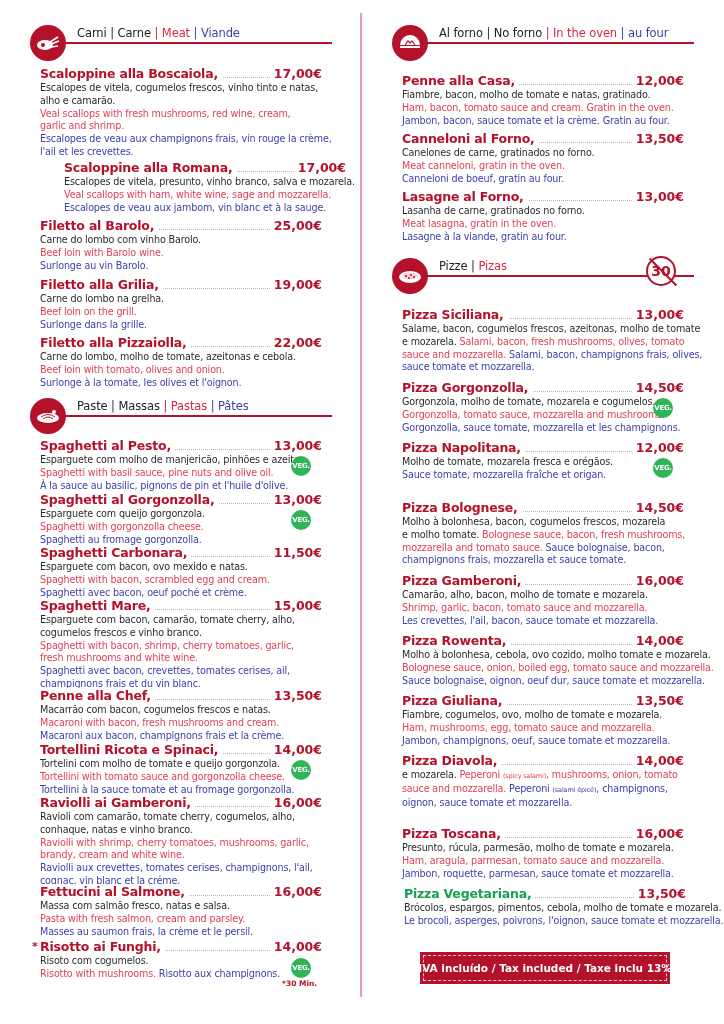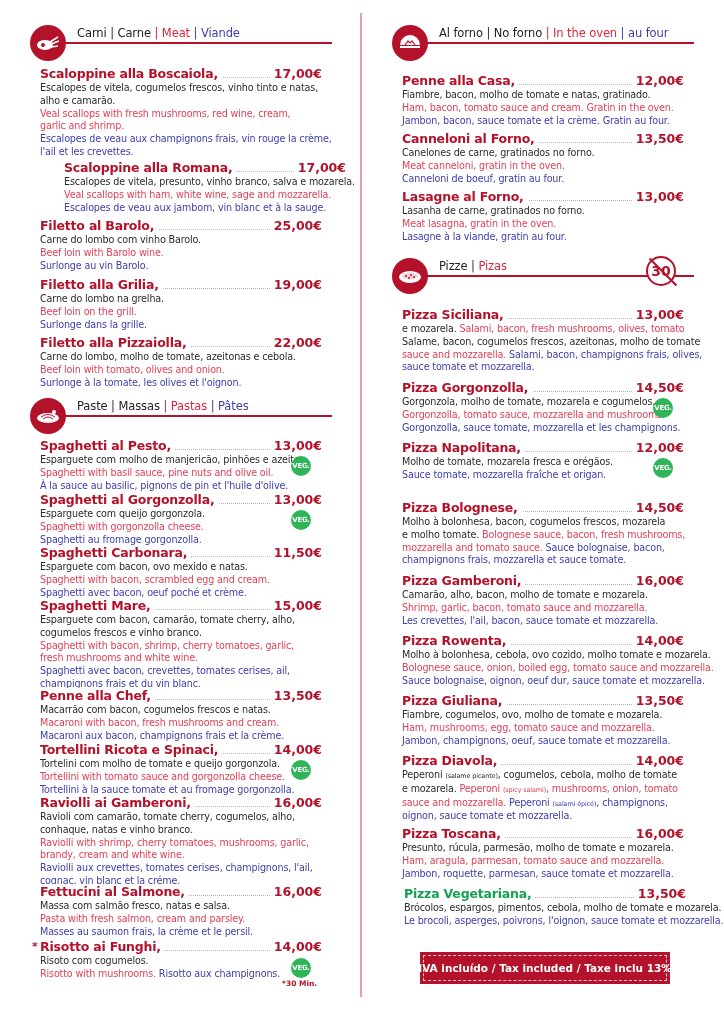--- a/index.html
+++ b/index.html
@@ -318,22 +318,22 @@
     </div>
     <div class="no30">30</div>
   </div>
 
   <div class="item" style="top:307px;">
     <div class="row">
         <div class="dots"></div>
         <span class="name">Pizza Siciliana,</span>
         <span class="price">13,00€</span>
       </div>
+    <div class="d pt">Salame, bacon, cogumelos frescos, azeitonas, molho de tomate</div>
     <div class="d"><span class="pt">e mozarela. </span><span class="en">Salami, bacon, fresh mushrooms, olives, tomato</span></div>
-    <div class="d pt">Salame, bacon, cogumelos frescos, azeitonas, molho de tomate</div>
     <div class="d"><span class="en">sauce and mozzarella. </span><span class="fr">Salami, bacon, champignons frais, olives,</span></div>
     <div class="d fr">sauce tomate et mozzarella.</div>
   </div>
 
   <div class="item" style="top:380px;">
     <div class="row">
         <div class="dots"></div>
         <span class="name">Pizza Gorgonzolla,</span>
         <span class="price">14,50€</span>
       </div>
@@ -398,21 +398,20 @@
     <div class="d en">Ham, mushrooms, egg, tomato sauce and mozzarella.</div>
     <div class="d fr">Jambon, champignons, oeuf, sauce tomate et mozzarella.</div>
   </div>
 
   <div class="item" style="top:753px;">
     <div class="row">
         <div class="dots"></div>
         <span class="name">Pizza Diavola,</span>
         <span class="price">14,00€</span>
       </div>
-    <div class="d"><span class="pt">Peperoni </span><span class="pt sm">(salame picante)</span><span class="pt">, cogumelos, cebola, molho de tomate</span></div>
     <div class="d"><span class="pt">e mozarela. </span><span class="en">Peperoni </span><span class="en sm">(spicy salami)</span><span class="en">, mushrooms, onion, tomato</span></div>
     <div class="d"><span class="en">sauce and mozzarella. </span><span class="fr">Peperoni </span><span class="fr sm">(salami épicé)</span><span class="fr">, champignons,</span></div>
     <div class="d fr">oignon, sauce tomate et mozzarella.</div>
   </div>
 
   <div class="item" style="top:826px;">
     <div class="row">
         <div class="dots"></div>
         <span class="name">Pizza Toscana,</span>
         <span class="price">16,00€</span>

